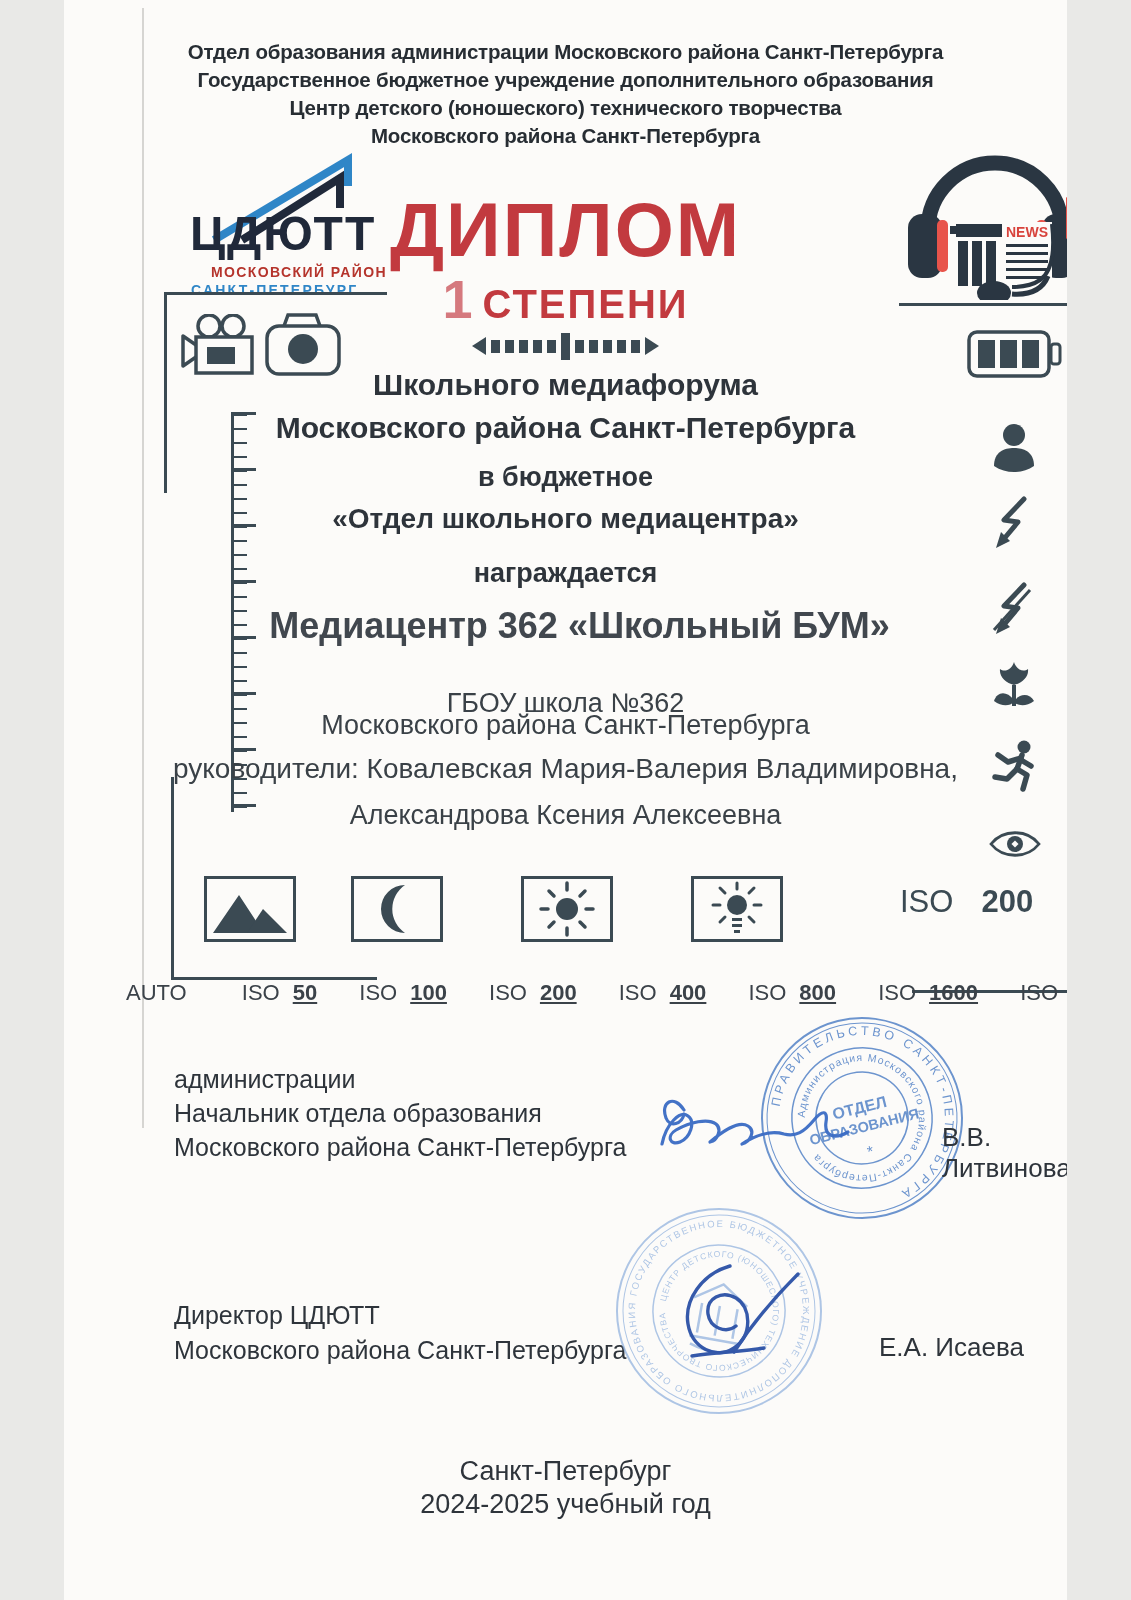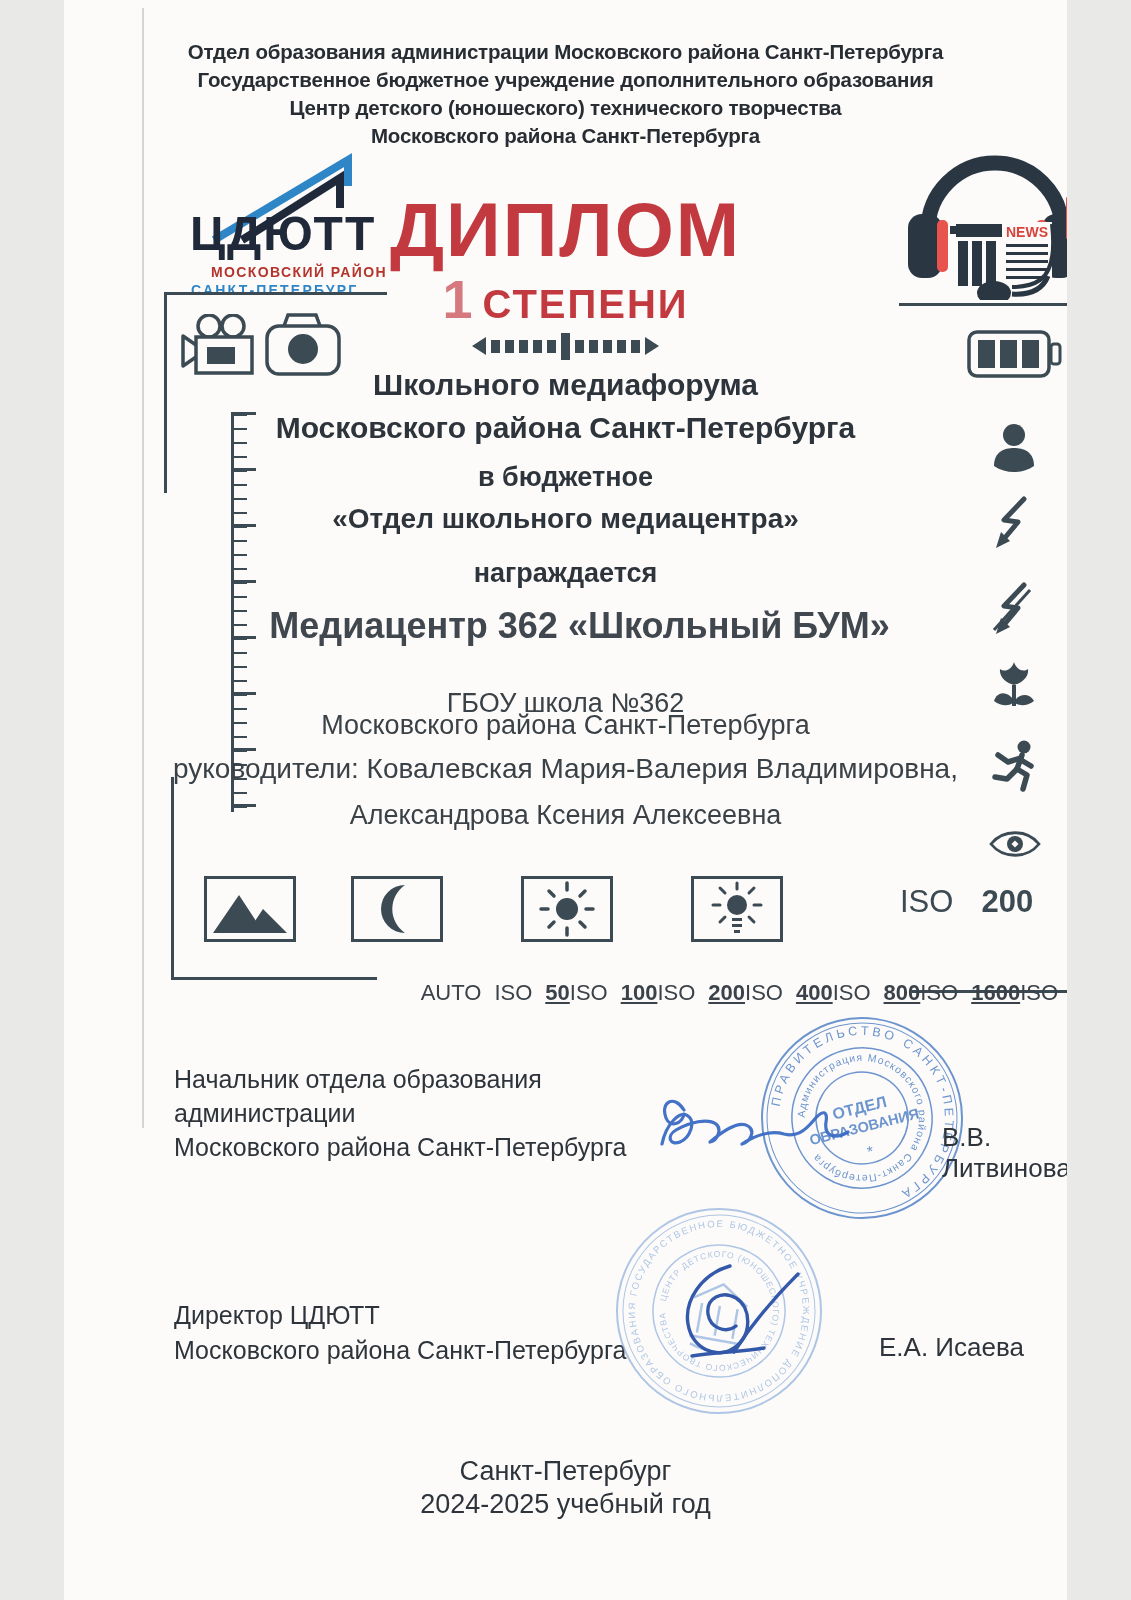--- a/index.html
+++ b/index.html
@@ -56,21 +56,21 @@
   .sdistrict{top:710px;font-size:27px;color:#3a4147;}
   .sup1{top:753px;font-size:28px;color:#3a4147;}
   .sup2{top:800px;font-size:27px;color:#3a4147;}
   
   .isobig{top:884px;left:836px;display:flex;gap:28px;align-items:baseline;color:var(--ink);}
   .isobig .l{font-size:31px;}
   .isobig .v{font-size:31px;font-weight:bold;}
   
   .mbox{top:876px;width:92px;height:66px;border:3px solid var(--ink);box-sizing:border-box;display:flex;align-items:center;justify-content:center;background:var(--bg);}
   
-  .isorow{top:980px;left:62px;width:994px;display:flex;justify-content:flex-end;align-items:baseline;color:#3b4249;}
+  .isorow{top:980px;left:62px;width:994px;display:flex;justify-content:space-between;align-items:baseline;color:#3b4249;}
   .isoitem{display:flex;gap:13px;align-items:baseline;}
   .isolabel{font-size:22px;}
   .isoval{font-size:22px;font-weight:bold;text-decoration:underline;}
   
   .sigblock1{left:110px;top:1062px;font-size:25px;line-height:34px;color:var(--text);}
   .signame1{left:878px;top:1122px;font-size:26px;color:var(--text);z-index:6;}
   .sigblock2{left:110px;top:1298px;font-size:25px;line-height:35px;color:var(--text);}
   .signame2{left:815px;top:1332px;font-size:26px;color:var(--text);z-index:6;}
   .stampwrap{z-index:3;opacity:.82;}
   .sigsvg{z-index:5;}
@@ -322,22 +322,22 @@
     </g>
   </svg>
   <svg class="abs sigsvg" style="left:592px;top:1080px;" width="210" height="100" viewBox="0 0 210 100">
     <g fill="none" stroke="#3a6bc4" stroke-width="3.2" stroke-linecap="round" stroke-linejoin="round" opacity="0.95">
       <path d="M28 30 C18 14 4 22 10 38 C14 48 26 44 28 34"></path>
       <path d="M6 64 C10 44 24 30 32 36 C40 42 34 58 24 62 C14 66 10 56 20 50 C34 42 52 38 60 44 C66 49 62 60 54 62 C66 52 82 40 92 46 C100 51 94 62 86 64 C98 56 114 50 128 54 C140 57 148 52 158 40 C166 30 172 30 170 42 C168 56 178 60 192 52"></path>
     </g>
   </svg>
 
   <div class="abs sigblock1">
+    <div>администрации</div>
     <div>Начальник отдела образования</div>
-    <div>администрации</div>
     <div>Московского района Санкт-Петербурга</div>
   </div>
   <div class="abs signame1">В.В. Литвинова</div>
 
   <svg class="abs stampwrap" style="left:540px;top:1196px;" width="230" height="230" viewBox="0 0 230 230">
     <g transform="rotate(10 115 115)" opacity="0.9">
       <circle cx="115" cy="115" r="102" fill="none" stroke="#93b3de" stroke-width="2"></circle>
       <circle cx="115" cy="115" r="96" fill="none" stroke="#93b3de" stroke-width="1"></circle>
       <circle cx="115" cy="115" r="66" fill="none" stroke="#93b3de" stroke-width="1.5"></circle>
       <path id="s2o" d="M31,115 a84,84 0 1,1 168,0 a84,84 0 1,1 -168,0" fill="none"></path>

